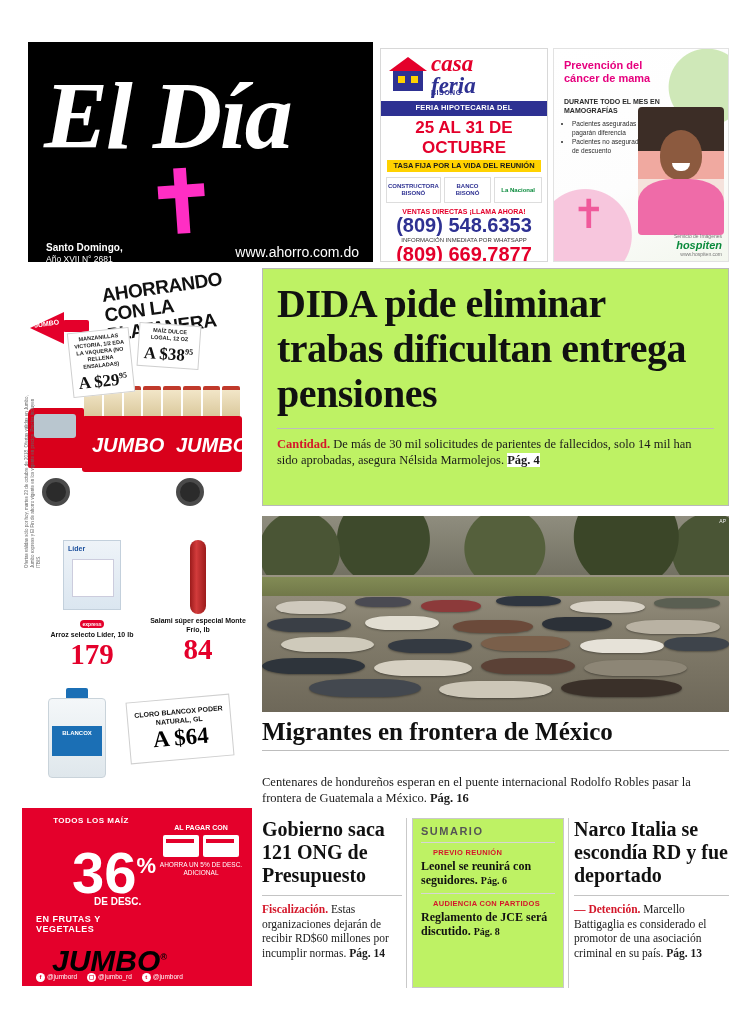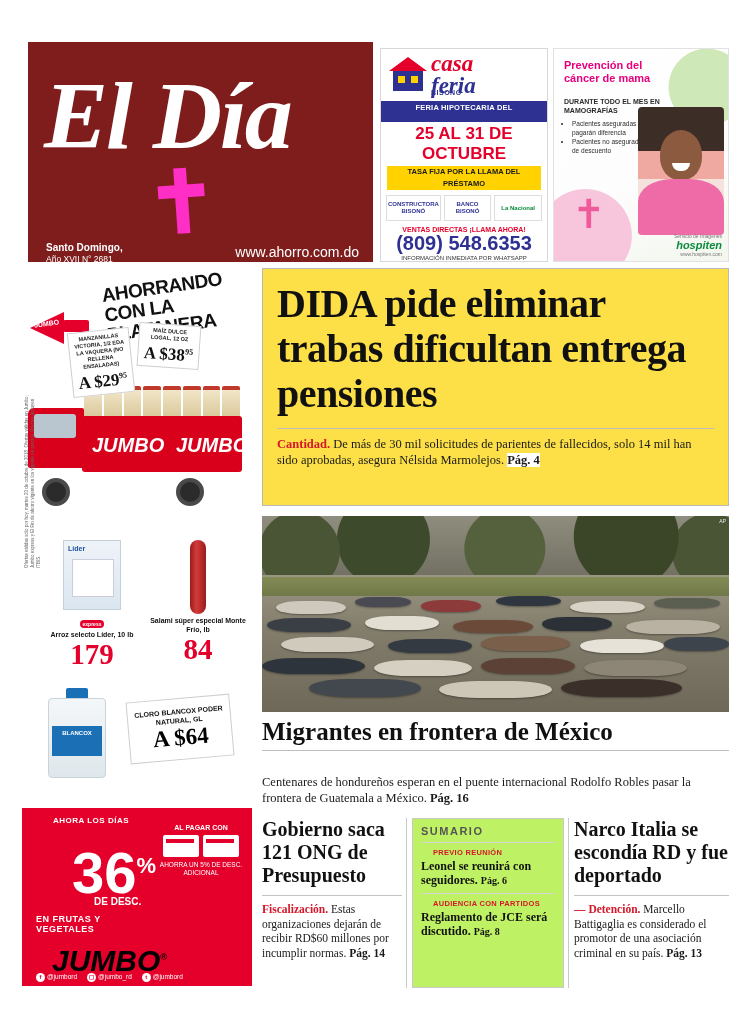--- a/index.html
+++ b/index.html
@@ -10,21 +10,21 @@
     font-family:"Liberation Serif", serif;
     overflow:hidden;
     position:relative;
   }
   .page { position:relative; width:751px; height:1024px; background:#fff; }
 
   
   .masthead { position:absolute; left:0; top:0; width:751px; height:262px; }
   .logo-box {
     position:absolute; left:28px; top:42px; width:345px; height:220px;
-    background:#7f1d1d; color:#fff; overflow:hidden;
+    background:#000000; color:#fff; overflow:hidden;
   }
   .logo-title {
     position:absolute; left:16px; top:26px;
     font-family:"Liberation Serif", serif;
     font-weight:bold; font-style:italic;
     font-size:96px; line-height:96px; letter-spacing:-2px;
     color:#fff;
   }
   .logo-ribbon {
     position:absolute; left:118px; top:118px; width:70px; height:92px;
@@ -71,21 +71,21 @@
     font-family:"Liberation Serif", serif; font-weight:bold; font-style:italic;
     font-size:23px; line-height:22px; color:#e4002b;
   }
   .cf-title .f2 { color:#2e3192; }
   .cf-sub {
     position:absolute; left:50px; top:40px;
     font-size:7px; letter-spacing:.5px; color:#2e3192;
     font-family:"Liberation Sans", sans-serif; font-weight:bold;
   }
   .cf-band1 {
-    height:21px; background:#2e3192; color:#fff; text-align:center;
+    height:15px; background:#2e3192; color:#fff; text-align:center;
     font-size:7.5px; font-weight:bold; line-height:13px;
     font-family:"Liberation Sans", sans-serif; letter-spacing:.2px;
   }
   .cf-dates {
     text-align:center; font-size:17px; font-weight:bold; color:#e4002b;
     line-height:20px; font-family:"Liberation Sans", sans-serif; padding-top:2px;
   }
   .cf-band2 {
     margin:2px 6px; background:#ffd200; color:#1a1a1a; text-align:center;
     font-size:7.5px; font-weight:bold; line-height:12px;
@@ -170,21 +170,21 @@
     position:absolute; right:6px; bottom:4px; text-align:right;
     font-family:"Liberation Sans", sans-serif;
   }
   .cancer-logo .svc { font-size:5px; color:#777; }
   .cancer-logo .brand { font-size:11px; color:#0a8a3c; font-weight:bold; font-style:italic; }
   .cancer-logo .site { font-size:5px; color:#777; }
 
   
   .lead-box {
     position:absolute; left:262px; top:268px; width:467px; height:238px;
-    border:1px solid #b9b9b9; background:#fde047; padding:10px 14px;
+    border:1px solid #b9b9b9; background:#bef264; padding:10px 14px;
   }
   .lead-head {
     font-family:"Liberation Serif", serif; font-weight:bold;
     font-size:40px; line-height:45px; color:#111; letter-spacing:-.5px;
     margin:2px 0 0 0;
   }
   .lead-rule { border-top:1px solid #bdbdbd; margin:12px 0 7px 0; }
   .lead-deck { font-size:12.5px; line-height:16px; color:#1a1a1a; }
   .lead-deck .kicker { color:#d4172a; font-weight:bold; }
   .lead-deck .page { font-weight:bold; }
@@ -491,21 +491,21 @@
           <span class="win" style="left:22px;top:19px;"></span>
         </div>
         <div class="cf-title">
           <span>casa</span><br>
           <span class="f2">feria</span>
         </div>
         <div class="cf-sub">BISONÓ</div>
       </div>
       <div class="cf-band1">FERIA HIPOTECARIA DEL</div>
       <div class="cf-dates">25 AL 31 DE OCTUBRE</div>
-      <div class="cf-band2">TASA FIJA POR LA LLAMA DEL PRÉSTAMO</div>
+      <div class="cf-band2">TASA FIJA POR LA VIDA DEL REUNIÓN</div>
       <div class="cf-logos">
         <div class="cf-logo">CONSTRUCTORA BISONÓ</div>
         <div class="cf-logo">BANCO BISONÓ</div>
         <div class="cf-logo green">La Nacional</div>
       </div>
       <div class="cf-ventas">VENTAS DIRECTAS ¡LLAMA AHORA!</div>
       <div class="cf-phone">(809) 548.6353</div>
       <div class="cf-info">INFORMACIÓN INMEDIATA POR WHATSAPP</div>
       <div class="cf-phone2">(809) 669.7877</div>
 
@@ -688,21 +688,21 @@
       <span class="cap"></span>
       <span class="jug"></span>
       <span class="label">BLANCOX</span>
     </div>
     <div class="tag3">
       <div class="t-name">CLORO BLANCOX PODER NATURAL, GL</div>
       <div class="t-price">A $64</div>
     </div>
 
     <div class="jumbo-ad">
-      <div class="ja-ribbon">AHORA LOS DÍAS</div>
+      <div class="ja-ribbon">TODOS LOS MAÍZ</div>
       <div class="ja-big"><span>36</span><span class="ja-pct">%</span></div>
       <div class="ja-desc">DE DESC.</div>
       <div class="ja-frutas">EN FRUTAS Y VEGETALES</div>
       <div class="ja-right">
         <div class="al">AL PAGAR CON</div>
         <div class="ja-cards">
             <span></span>
             <span></span>
           </div>
         <div class="extra">AHORRA UN 5% DE DESC. ADICIONAL</div>

